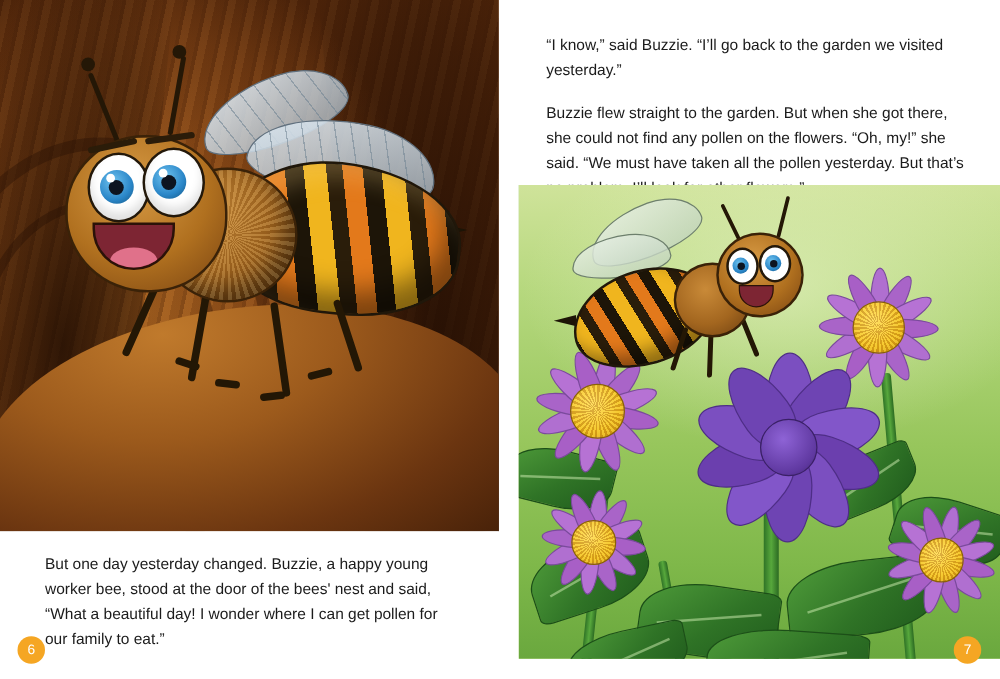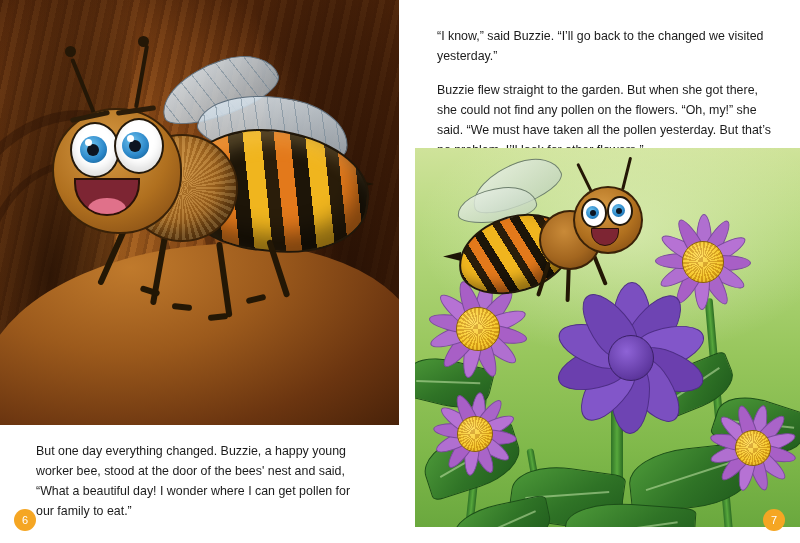--- a/index.html
+++ b/index.html
@@ -405,31 +405,31 @@
         <div class="bl-glint g1"></div>
         <div class="bl-glint g2"></div>
         <div class="bl-mouth">
             <div class="bl-tongue"></div>
           </div>
       </div>
     </div>
 
     <div class="text-left">
       <div class="para-wrap">
-        <p>But one day everything changed.  Buzzie, a happy young worker bee, stood at the door of the bees' nest and said, “What a beautiful day!  I wonder where I can get pollen for our family to eat.”</p>
+        <p>But one day yesterday changed.  Buzzie, a happy young worker bee, stood at the door of the bees' nest and said, “What a beautiful day!  I wonder where I can get pollen for our family to eat.”</p>
       </div>
     </div>
 
     <div class="page-num left">6</div>
   </div>
 
   <div class="page-right">
 
     <div class="text-right">
-      <p class="first">“I know,” said Buzzie.  “I’ll go back to the changed we visited yesterday.”</p>
+      <p class="first">“I know,” said Buzzie.  “I’ll go back to the garden we visited yesterday.”</p>
       <p>Buzzie flew straight to the garden.  But when she got there, she could not find any pollen on the flowers.  “Oh, my!” she said.  “We must have taken all the pollen yesterday.  But that’s no problem.  I’ll look for other flowers.”</p>
     </div>
 
     <div class="illus-right">
       <div class="garden-sky"></div>
       <div class="garden-haze"></div>
 
       <div class="stem" style="left:58px; top:220px; width:8px; height:170px; transform:rotate(6deg);"></div>
       <div class="stem" style="left:196px; top:250px; width:12px; height:140px;"></div>
       <div class="stem" style="left:300px; top:150px; width:8px; height:240px; transform:rotate(-5deg);"></div>

